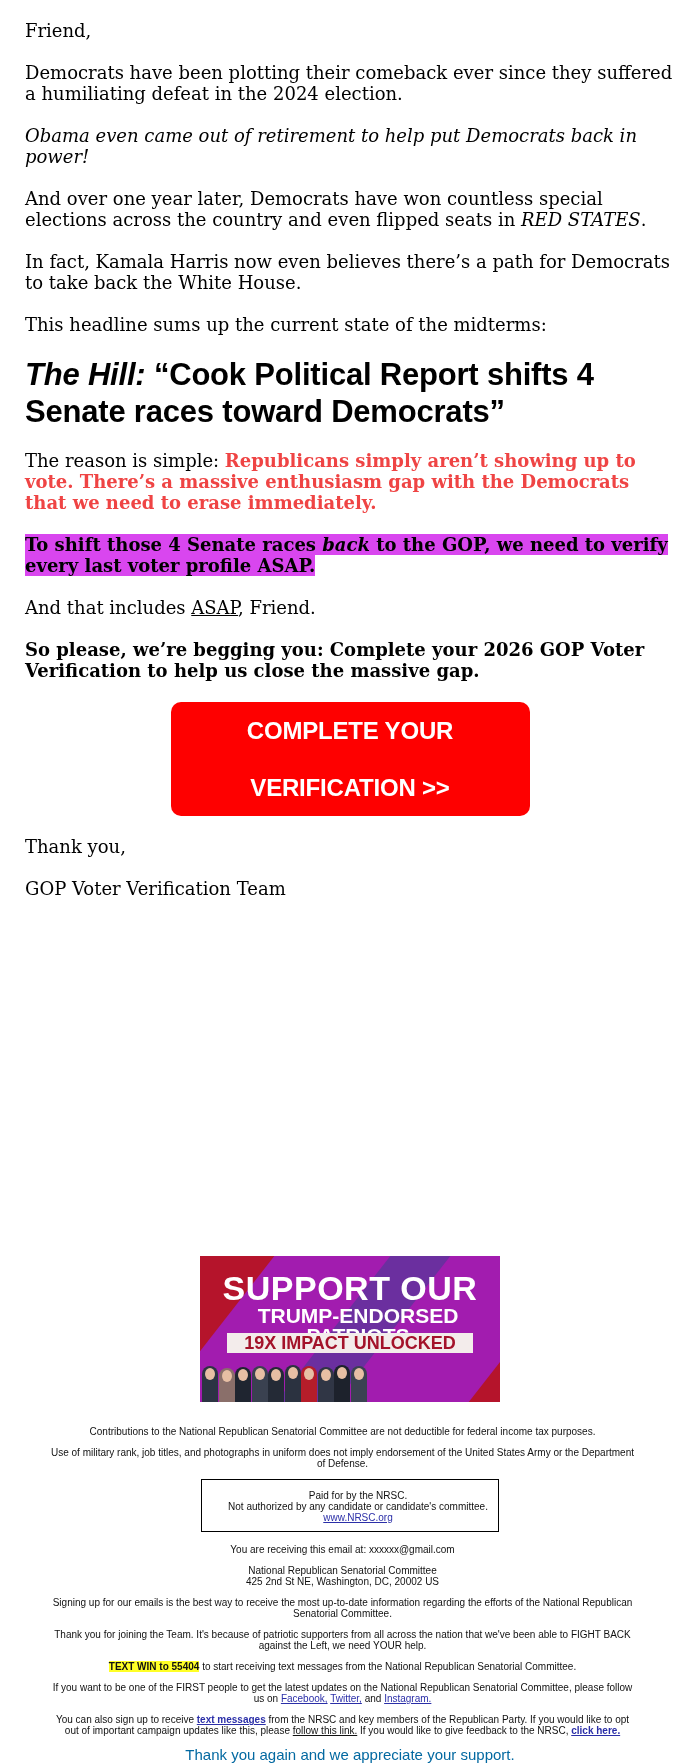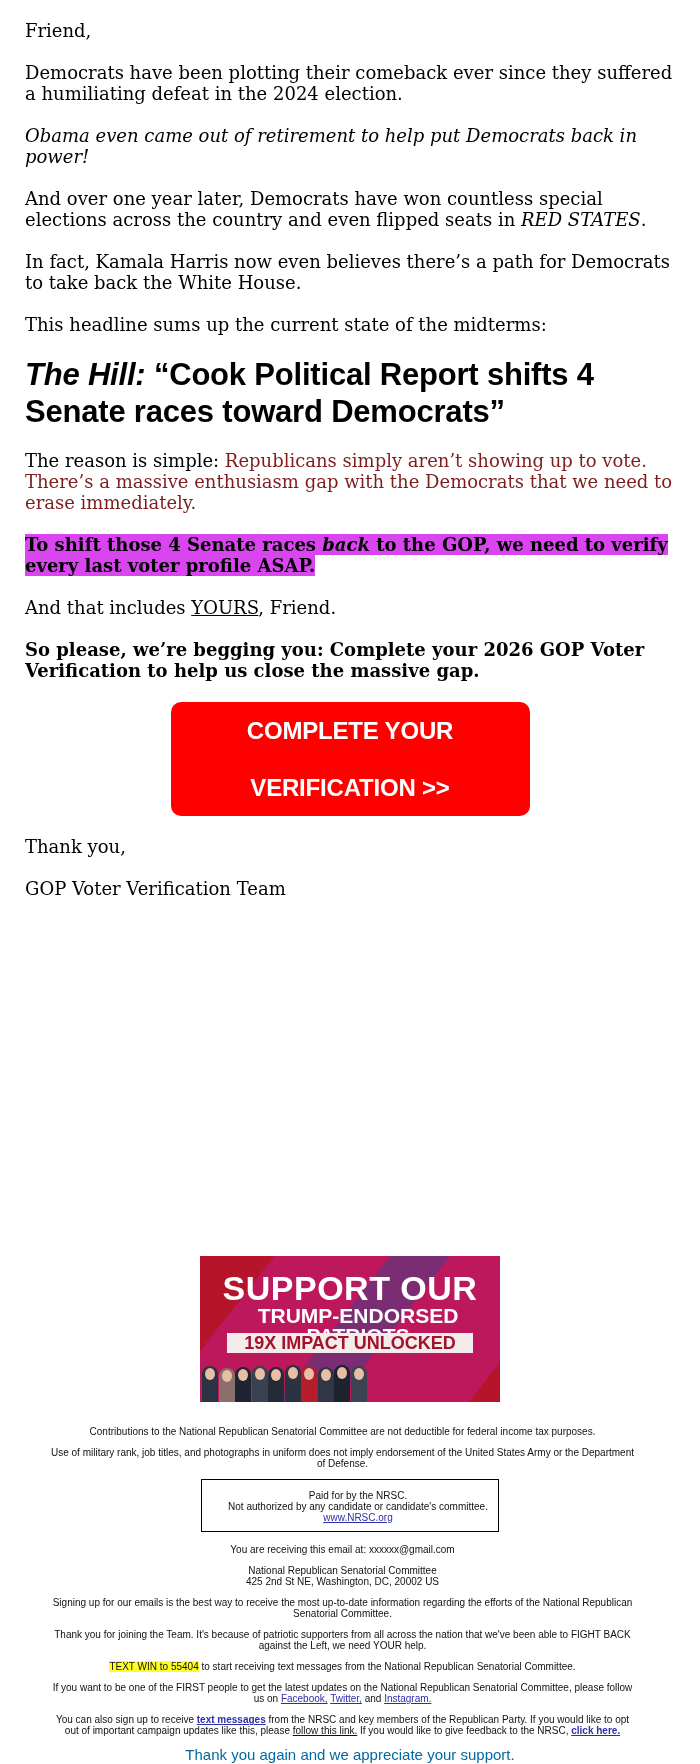--- a/index.html
+++ b/index.html
@@ -2,60 +2,60 @@
 <html><head>
 <meta charset="utf-8">
 <style>
   html, body { margin: 0; padding: 0; background: #ffffff; }
   body { width: 700px; min-height: 1764px; position: relative; color: #000; }
   .email { padding: 0 25px; font-family: "DejaVu Serif", "Liberation Serif", serif; font-size: 18px; line-height: 21px; }
   .email p { margin: 0 0 21px 0; }
   .p-first { padding-top: 20px; }
   .headline { font-family: "Liberation Sans", sans-serif; font-weight: bold; font-size: 31px; line-height: 37px; margin: 0 0 20px 0; letter-spacing: -0.2px; }
   .headline .src { font-style: italic; }
-  .red-bold { color: #7f1d1d; font-weight: normal; margin-top: 14px; }
+  .red-bold { color: #ef4444; font-weight: bold; margin-top: 14px; }
   .hl { background: #d946ef; font-weight: bold; }
   .bold { font-weight: bold; }
   .u { text-decoration: underline; }
   .cta-wrap { text-align: center; margin: 0 0 20px 0; }
   .cta { display: inline-block; background: #fe0000; color: #fff; font-family: "Liberation Sans", sans-serif; font-weight: bold; font-size: 24px; line-height: 57px; width: 359px; border-radius: 10px; text-decoration: none; letter-spacing: -0.2px; margin-left: 0px; }
   .spacer { height: 336px; }
-  .banner { display: block; width: 300px; height: 146px; margin: 0 auto 0 auto; position: relative; overflow: hidden; background: #be185d; }
+  .banner { display: block; width: 300px; height: 146px; margin: 0 auto 0 auto; position: relative; overflow: hidden; background: #a21caf; }
   .banner .stripe1 { position: absolute; left: -60px; top: -20px; width: 150px; height: 230px; background: #b5142b; transform: skewX(-38deg); transform-origin: top left; }
   .banner .stripe2 { position: absolute; left: 250px; top: 90px; width: 120px; height: 160px; background: #b5142b; transform: skewX(-38deg); }
   .banner .shade { position: absolute; left: 120px; top: -40px; width: 60px; height: 260px; background: rgba(40,70,140,0.45); transform: skewX(-38deg); }
   .banner .t1 { position: absolute; left: 0; right: 0; top: 14px; text-align: center; color: #fff; font-family: "Liberation Sans", sans-serif; font-weight: bold; font-size: 34px; line-height: 36px; letter-spacing: 0.5px; }
   .banner .t2 { position: absolute; left: 16px; right: 0; top: 50px; text-align: center; color: #fff; font-family: "Liberation Sans", sans-serif; font-weight: bold; font-size: 21px; line-height: 20px; }
   .banner .t3 { position: absolute; left: 27px; width: 246px; top: 77px; text-align: center; background: #f3eceb; color: #a3122a; font-family: "Liberation Sans", sans-serif; font-weight: bold; font-size: 18px; line-height: 20px; }
   .banner .faces { position: absolute; left: 2px; bottom: 0; display: flex; align-items: flex-end; }
   .banner .face { width: 16px; height: 34px; margin-right: 0.5px; border-radius: 8px 8px 0 0; position: relative; }
   .banner .face::before { content: ""; position: absolute; left: 3px; top: 2px; width: 10px; height: 12px; border-radius: 50%; background: #e7bfa4; }
   .footer { font-family: "Liberation Sans", sans-serif; font-size: 10px; line-height: 11px; color: #111; text-align: center; padding: 0 50px; }
   .footer p { margin: 0 15px 10px 0; }
   .footer a { color: #2b2fa8; text-decoration: underline; }
   .footer a.b { font-weight: bold; }
   .disc-box { width: 280px; margin: 0 auto 12px auto; border: 1px solid #000; padding: 10px 0 8px 16px; line-height: 11px; }
-  .hl-small { background: #ffff26; font-weight: normal; }
+  .hl-small { background: #ffff26; font-weight: bold; }
   .thanks-big { font-size: 15px; line-height: 18px; margin: 0 0 10px 0 !important; color: #0369a1; }
   .unsub { font-weight: bold; }
 </style>
 </head>
 <body>
 
 <div class="email">
   <p class="p-first">Friend,</p>
   <p>Democrats have been plotting their comeback ever since they suffered a humiliating defeat in the 2024 election.</p>
   <p><em>Obama even came out of retirement to help put Democrats back in power!</em></p>
   <p><span>And over one year later, Democrats have won countless special elections across the country and even flipped seats in </span><em>RED STATES</em><span>.</span></p>
   <p>In fact, Kamala Harris now even believes there’s a path for Democrats to take back the White House.</p>
   <p>This headline sums up the current state of the midterms:</p>
   <div class="headline"><span class="src">The Hill:</span><span> “Cook Political Report shifts 4 Senate races toward Democrats”</span></div>
   <p><span>The reason is simple: </span><span class="red-bold">Republicans simply aren’t showing up to vote. There’s a massive enthusiasm gap with the Democrats that we need to erase immediately.</span></p>
   <p><span class="hl"><span>To shift those 4 Senate races </span><em>back</em><span> to the GOP, we need to verify every last voter profile ASAP.</span></span></p>
-  <p><span>And that includes </span><span class="u">YOURS</span><span>, Friend.</span></p>
+  <p><span>And that includes </span><span class="u">ASAP</span><span>, Friend.</span></p>
   <p class="bold">So please, we’re begging you: Complete your 2026 GOP Voter Verification to help us close the massive gap.</p>
   <div class="cta-wrap">
     <a class="cta" href="#">COMPLETE YOUR VERIFICATION &gt;&gt;</a>
   </div>
   <p>Thank you,</p>
   <p>GOP Voter Verification Team</p>
 </div>
 
 <div class="spacer"></div>
 

